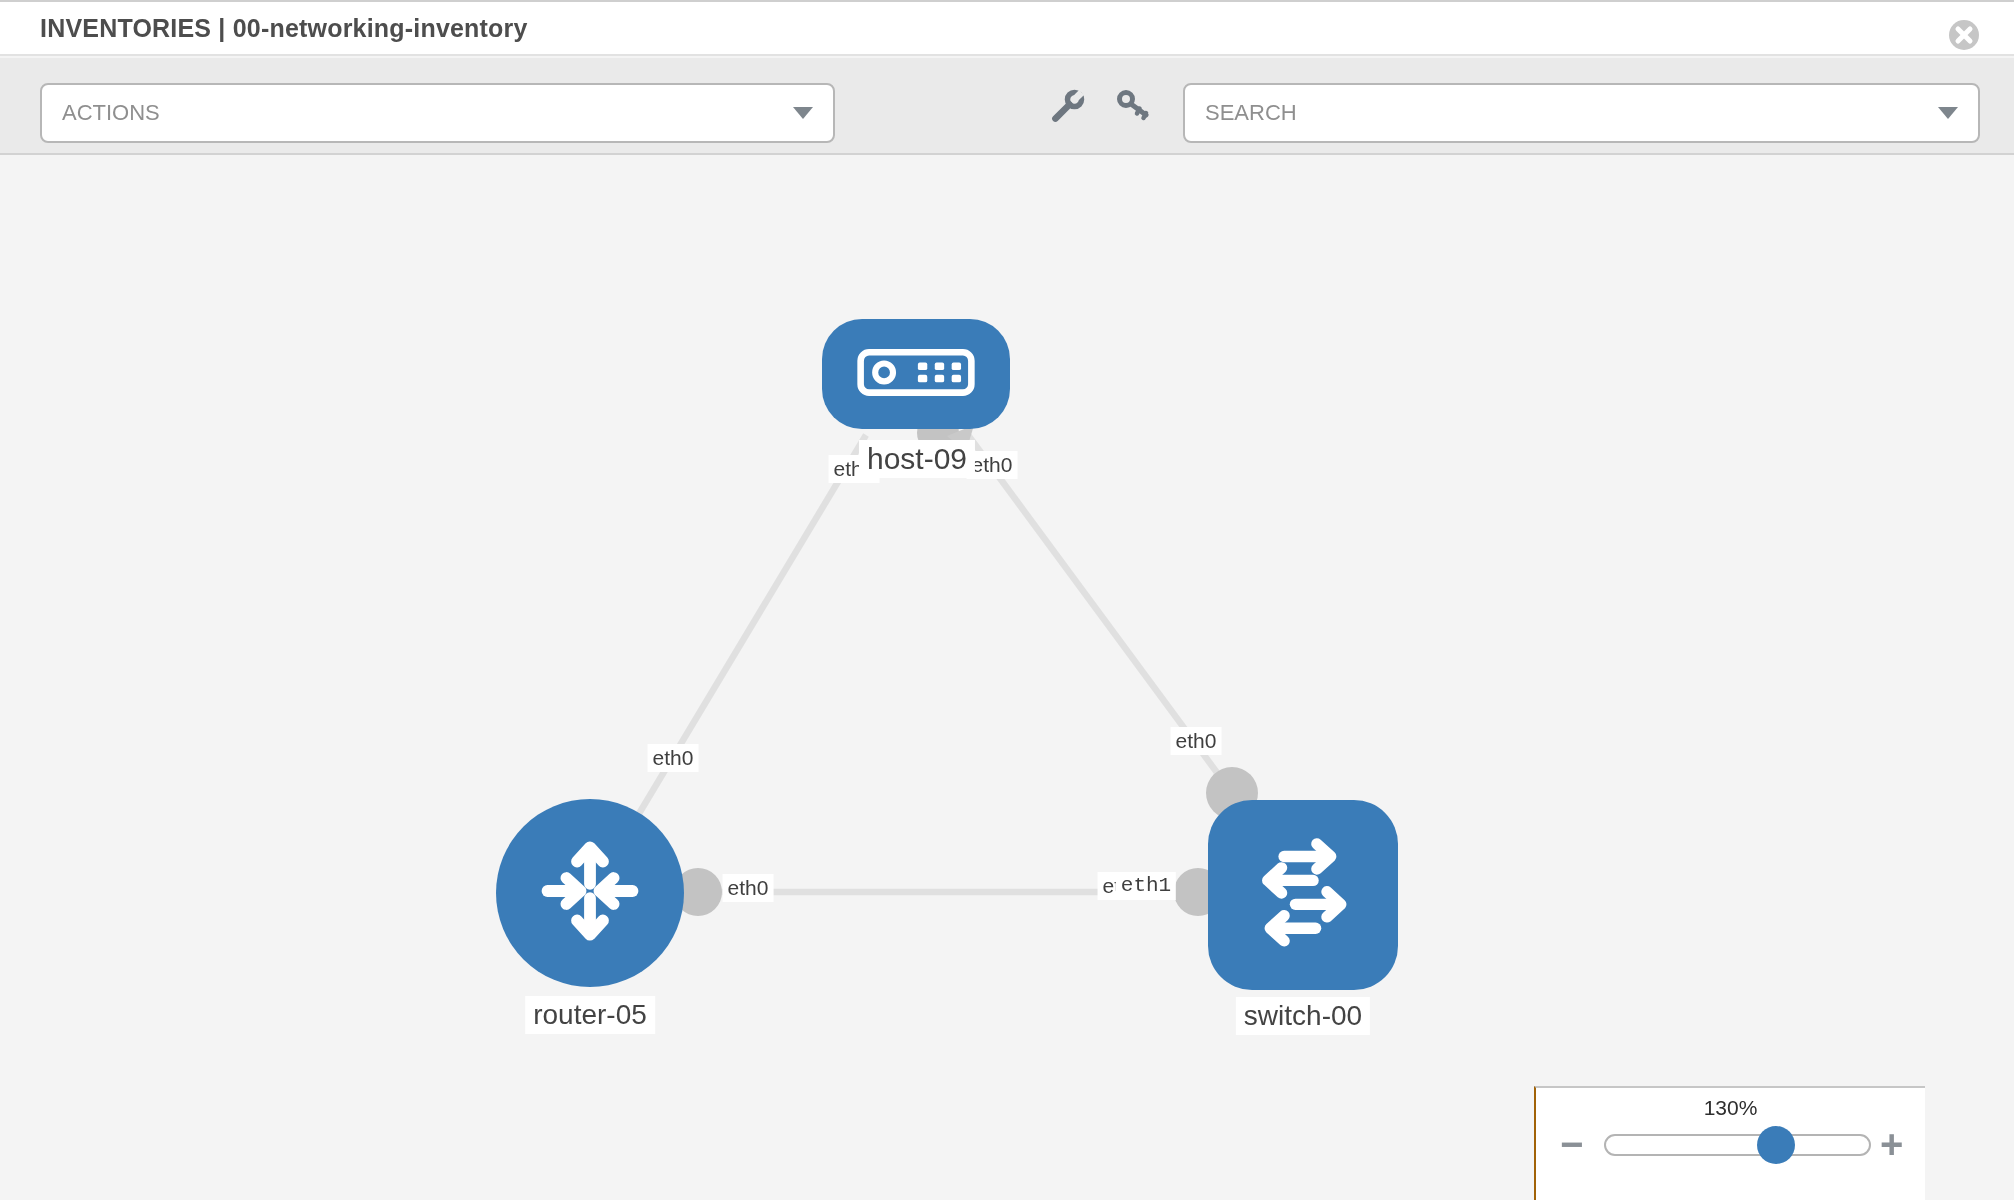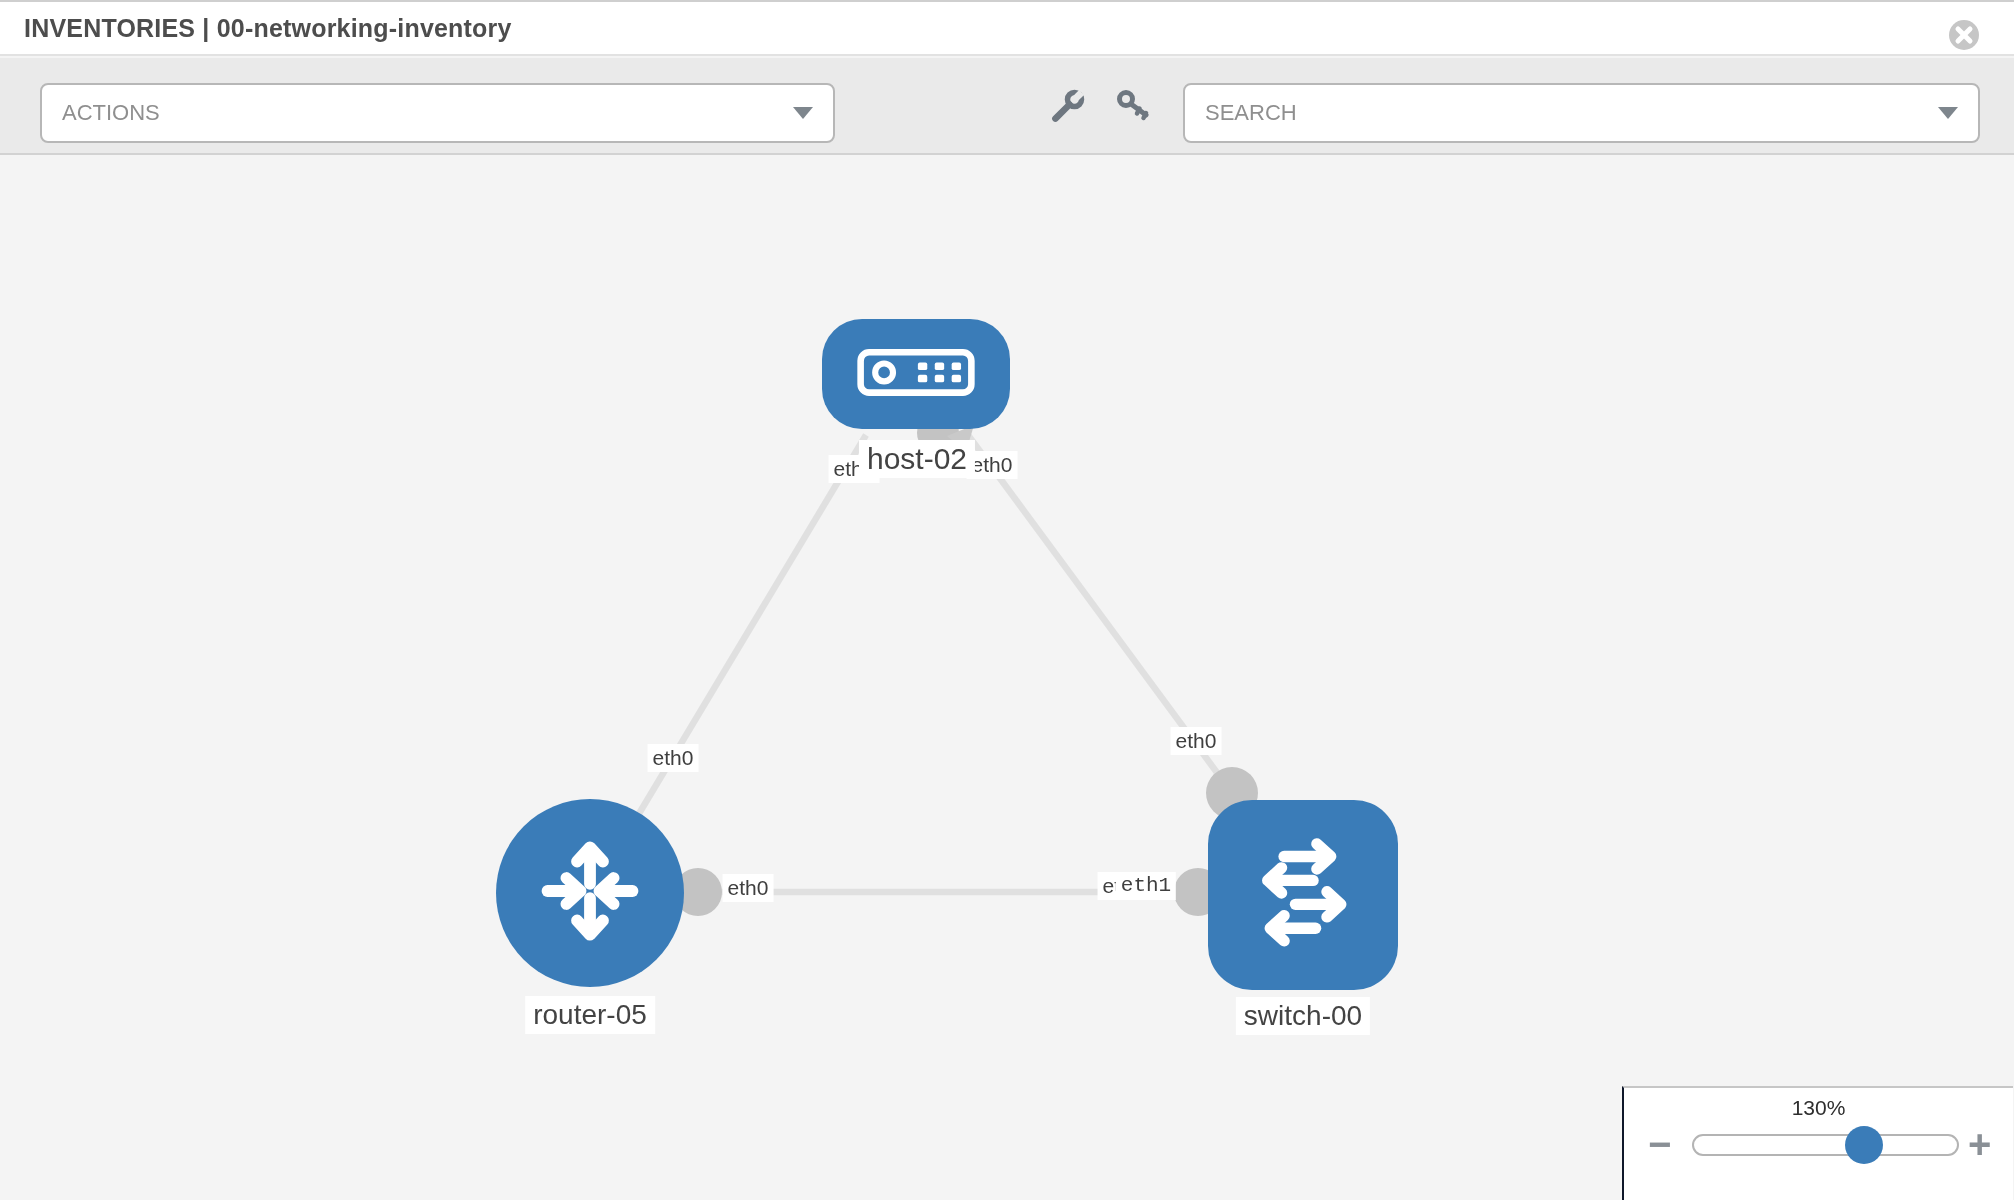--- a/index.html
+++ b/index.html
@@ -3,21 +3,21 @@
 <meta charset="utf-8">
 <style>
   * { margin:0; padding:0; box-sizing:border-box; }
   html,body { width:2014px; height:1200px; font-family:"Liberation Sans", sans-serif; }
   .app { position:relative; width:2014px; height:1200px; background:#f4f4f4; overflow:hidden; }
 
   
   .header {
     position:absolute; top:0; left:0; width:100%; height:56px;
     background:#ffffff; border-top:2px solid #cfcfcf; border-bottom:2px solid #e2e2e2;
-    display:flex; align-items:center; padding:0 24px;
+    display:flex; align-items:center; padding:0 40px;
   }
   .header-title { font-size:25px; font-weight:bold; color:#4d4d4d; letter-spacing:0.2px; }
   .close-btn { position:absolute; right:34px; top:17px; width:32px; height:32px; cursor:pointer; }
 
   
   .toolbar {
     position:absolute; top:58px; left:0; width:100%; height:97px;
     background:#eaeaea; border-bottom:2px solid #d2d2d2;
   }
   .select-box {
@@ -58,22 +58,22 @@
   }
   .node-label {
     position:absolute; z-index:4; transform:translate(-50%,-50%);
     background:#ffffff; color:#434343; font-size:28px; line-height:34px;
     padding:2px 8px; white-space:nowrap;
   }
   .host-name { font-size:30px; z-index:3; }
 
   
   .zoom-panel {
-    position:absolute; left:1622px; top:1086px; width:391px; height:114px;
-    background:#ffffff; border-left:2px solid #0f172a; border-top:2px solid #c6c6c6; z-index:5;
+    position:absolute; left:1534px; top:1086px; width:391px; height:114px;
+    background:#ffffff; border-left:2px solid #a16207; border-top:2px solid #c6c6c6; z-index:5;
   }
   .zoom-value { position:absolute; left:0; top:8px; width:100%; text-align:center; font-size:21px; color:#2e2e2e; }
   .zoom-minus, .zoom-plus {
     position:absolute; top:36px; font-size:40px; font-weight:bold; color:#8a9096;
     cursor:pointer; line-height:40px;
   }
   .zoom-minus { left:24px; }
   .zoom-plus  { left:344px; }
   .zoom-track {
     position:absolute; left:68px; top:46px; width:267px; height:22px;
@@ -200,21 +200,21 @@
     </div>
 
     <span class="iface-label" style="left:854px; top:312px;">eth0</span>
     <span class="iface-label" style="left:992px; top:308px;">eth0</span>
     <span class="iface-label" style="left:673px; top:601px;">eth0</span>
     <span class="iface-label" style="left:1196px; top:584px;">eth0</span>
     <span class="iface-label" style="left:748px; top:731px;">eth0</span>
     <span class="iface-label" style="left:1123px; top:729px;">eth0</span>
     <span class="iface-label" style="left:1146px; top:729px;font-family:Liberation Mono, monospace;">eth1</span>
 
-    <span class="node-label host-name" style="left:917px; top:302px;">host-02</span>
+    <span class="node-label host-name" style="left:917px; top:302px;">host-09</span>
     <span class="node-label" style="left:590px; top:858px;">router-05</span>
     <span class="node-label" style="left:1303px; top:859px;">switch-00</span>
   </div>
 
   <div class="zoom-panel">
     <div class="zoom-value">130%</div>
     <span class="zoom-minus">−</span>
     <div class="zoom-track"></div>
     <div class="zoom-thumb"></div>
     <span class="zoom-plus">+</span>

